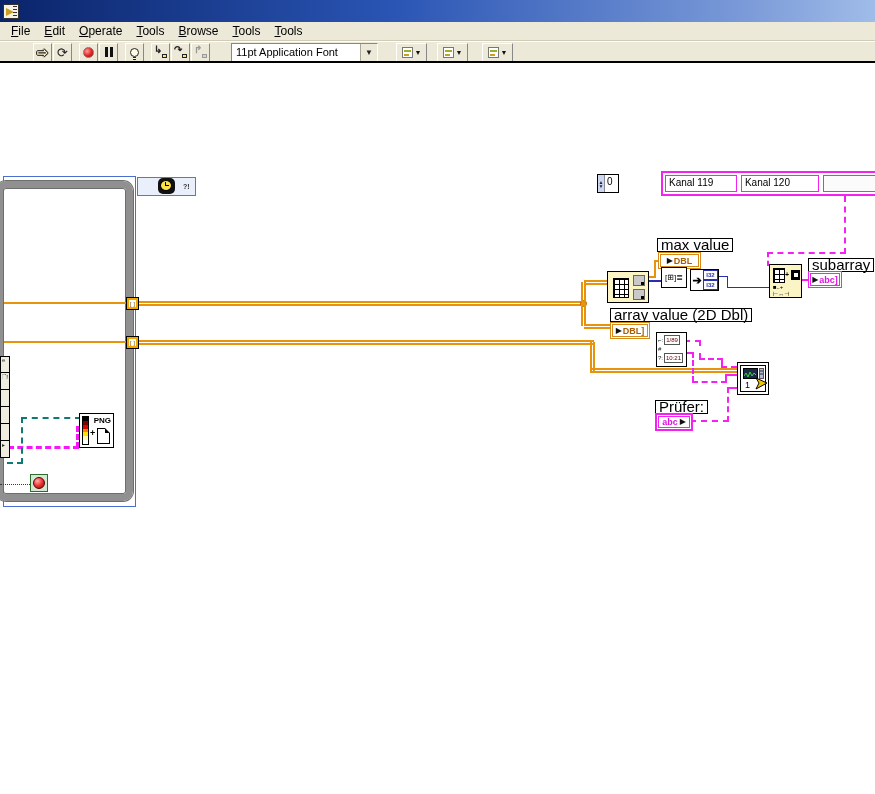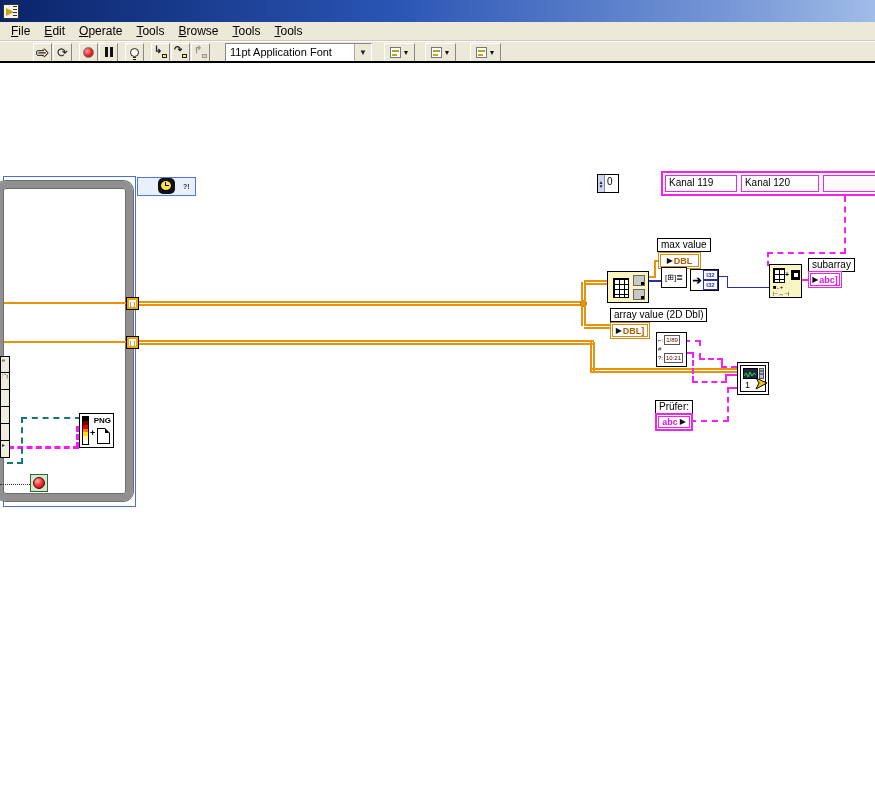--- a/index.html
+++ b/index.html
@@ -25,21 +25,21 @@
   .run-arrow { color:#fdf3d0; font-size:13px; font-weight:bold; text-shadow:-1px 0 #000,1px 0 #000,0 -1px #000,0 1px #000; line-height:1; }
   .loop-glyph { font-size:13px; color:#222; line-height:1; }
   .abort-dot { width:11px; height:11px; border-radius:50%; background:radial-gradient(circle at 35% 35%, #ff9c9c 0%, #e82020 55%, #8e0c0c 100%); border:1px solid #777; }
   .pause-glyph { display:flex; gap:2px; } .pause-glyph i { width:3px; height:10px; background:#111; }
   .bulb { width:9px; height:9px; border:1px solid #222; border-radius:50%; background:#fffbe8; position:relative; }
   .bulb:after { content:""; position:absolute; left:2px; top:8px; width:3px; height:3px; background:repeating-linear-gradient(#222 0 1px,#fffbe8 1px 2px); }
   .step-glyph { position:relative; width:13px; height:13px; }
   .step-glyph .arr { position:absolute; font-size:10px; font-weight:bold; color:#222; left:0; top:-2px; }
   .step-glyph .sq { position:absolute; width:5px; height:4px; background:#ffe27a; border:1px solid #222; right:0; bottom:1px; }
   .step-out .arr { color:#999; } .step-out .sq { background:#d8d4c4; border-color:#999; }
-  .font-combo { height:19px; width:147px; border:1px solid; border-color:#888 #fff #fff #888; background:#fff; display:flex; margin:0 4px; }
+  .font-combo { height:19px; width:147px; border:1px solid; border-color:#888 #fff #fff #888; background:#fff; display:flex; margin:0 10px; }
   .font-combo .fval { flex:1; font-size:11px; padding:2px 4px; white-space:nowrap; overflow:hidden; }
   .font-combo .fdrop { width:17px; background:#ece9d8; border-left:1px solid #aca899; display:flex; align-items:center; justify-content:center; font-size:8px; color:#222; }
   .mini-drop { width:31px; height:19px; background:#ece9d8; border:1px solid; border-color:#fff #888 #888 #fff; margin-right:4px; display:flex; align-items:center; justify-content:center; gap:2px; }
   .mini-icon { width:11px; height:11px; background:#fff; border:1px solid #777; position:relative; }
   .mini-icon:before { content:""; position:absolute; left:1px; top:2px; width:7px; height:2px; background:#9ab02a; }
   .mini-icon:after { content:""; position:absolute; left:1px; top:6px; width:5px; height:2px; background:#caa020; }
   .mini-drop .caret { font-size:7px; color:#111; }
   .tb-blackline { position:absolute; left:0; top:61px; width:875px; height:2px; background:#000; }
 
   
@@ -65,21 +65,21 @@
   .whileloop { position:absolute; border:7px solid #909090; border-radius:10px; box-shadow:inset 0 0 0 1px #6e6e6e, 0 0 0 1px #6e6e6e; background:transparent; }
   .tunnel { position:absolute; width:13px; height:13px; background:#fff; border:1px solid #000; box-shadow:inset 0 0 0 2px #f0a800; display:flex; align-items:center; justify-content:center; font-size:6px; color:#7a4a00; }
 
   .wait-sel { position:absolute; background:#eaf0fb; border:1px solid #4a7adc; }
   .clock { position:absolute; width:17px; height:16px; background:#111; border-radius:5px; }
   .clock .face { position:absolute; left:2px; top:2px; width:12px; height:11px; border-radius:50%; background:#ffe24a; border:1px solid #000; }
   .clock .h1 { position:absolute; left:7px; top:4px; width:1px; height:4px; background:#000; }
   .clock .h2 { position:absolute; left:8px; top:7px; width:3px; height:1px; background:#000; }
   .wait-badge { position:absolute; font-size:7px; font-weight:bold; color:#333; }
 
-  .lbl { position:absolute; background:#fff; border:1px solid #000; font-size:10px; color:#000; padding:0 3px; line-height:12px; white-space:nowrap; }
+  .lbl { position:absolute; background:#fff; border:1px solid #000; font-size:15px; color:#000; padding:0 3px; line-height:12px; white-space:nowrap; }
 
   .ind-orange { position:absolute; background:#fff; border:1px solid #d4891c; padding:1px; }
   .ind-orange .inner { border:1px solid #d4891c; background:#fff; display:flex; align-items:center; justify-content:center; gap:1px; height:100%; font-size:9px; font-weight:bold; color:#a85f00; }
   .ind-pink { position:absolute; background:#fff; border:1px solid #f322f3; padding:1px; }
   .ind-pink .inner { border:1px solid #f322f3; background:#fff; display:flex; align-items:center; justify-content:center; gap:1px; height:100%; font-size:9px; font-weight:bold; color:#e014e0; }
   .tri { font-size:8px; color:#111; font-weight:normal; line-height:1; }
   .brk { font-weight:bold; }
 
   .fnode { position:absolute; background:#fbf4c4; border:1px solid #000; }
   .fnode-white { position:absolute; background:#fff; border:1px solid #000; }

